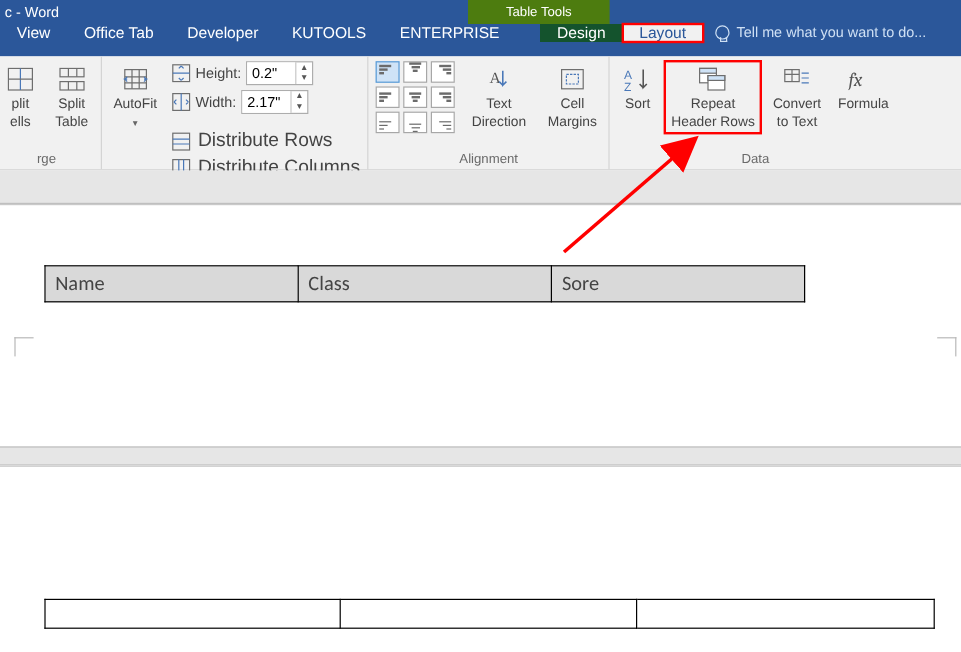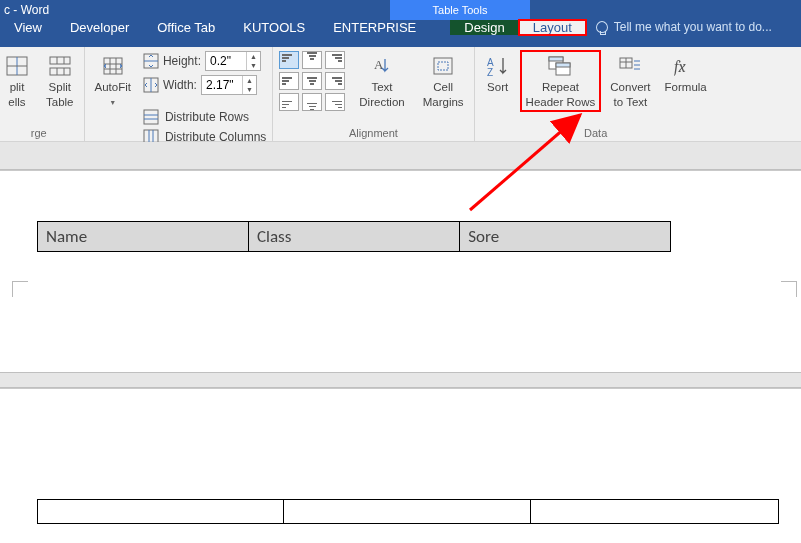--- a/index.html
+++ b/index.html
@@ -22,23 +22,23 @@
     align-items: center;
     position: relative;
   }
   .titlebar .doc {
     padding-left: 4px;
     font-size: 12px;
   }
   .titlebar .tools {
     position: absolute;
     left: 390px;
-    width: 140px;
+    width: 118px;
     text-align: center;
-    background: #3b82f6;
+    background: #4d7c0f;
     height: 20px;
     line-height: 20px;
     font-size: 11px;
   }
   
   .tabrow {
     height: 27px;
     background: #2b579a;
     display: flex;
     align-items: flex-start;
@@ -132,21 +132,21 @@
   .spinner input {
     border:none; width:40px; padding:0 4px; font-size:12px; height:18px; outline:none;
   }
   .spinner .arrows {
     width:14px; height:18px; border-left:1px solid #c8c8c8;
     display:flex; flex-direction:column;
   }
   .spinner .arrows span {
     flex:1; font-size:7px; line-height:9px; text-align:center; color:#555; cursor:pointer;
   }
-  .dist { display:flex; align-items:center; gap:6px; font-size:12px; color:#444; cursor:pointer;text-align:center;}
+  .dist { display:flex; align-items:center; gap:6px; font-size:16px; color:#444; cursor:pointer;text-align:center;}
   .align-grid {
     display:grid;
     grid-template-columns: repeat(3, 20px);
     grid-template-rows: repeat(3, 18px);
     gap:3px;
   }
   .abox {
     border:1px solid #a7a7a7;
     width:20px; height:18px;
     background:#fff;
@@ -215,22 +215,22 @@
 </head>
 <body>
 
 <div class="titlebar">
   <span class="doc">c - Word</span>
   <div class="tools">Table Tools</div>
 </div>
 
 <div class="tabrow">
   <div class="tab">View</div>
+  <div class="tab">Office Tab</div>
   <div class="tab">Developer</div>
-  <div class="tab">Office Tab</div>
   <div class="tab">KUTOOLS</div>
   <div class="tab">ENTERPRISE</div>
   <div style="width:20px"></div>
   <div class="tab" style="background:#14532d">Design</div>
   <div class="tab active red-box">Layout</div>
   <div class="tellme">
     <span class="bulb"></span>
     <span>Tell me what you want to do...</span>
   </div>
 </div>

